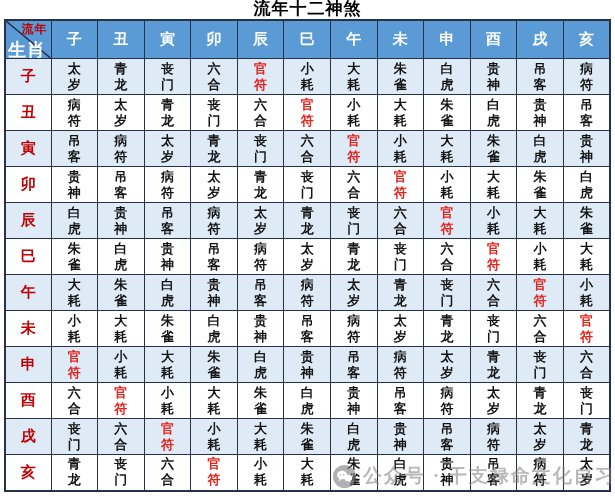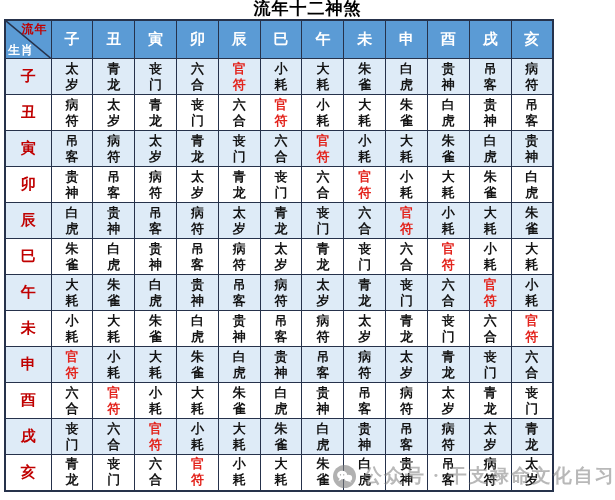--- a/index.html
+++ b/index.html
@@ -12,40 +12,40 @@
   html,body{margin:0;padding:0;}
   body{
     width:615px;height:500px;background:#fff;position:relative;overflow:hidden;
     font-family:"Liberation Serif","DejaVu Serif",serif;
   }
   .page-title{
     position:absolute;top:-3px;left:0;width:100%;margin:0;text-align:center;
     font-size:17px;font-weight:bold;color:#000;letter-spacing:1px;
   }
   table.spirits{
-    position:absolute;left:4px;top:19px;width:550px;
+    position:absolute;left:4px;top:19px;width:607px;
     border-collapse:collapse;table-layout:fixed;
     border:2px solid var(--border);
   }
   table.spirits th,table.spirits td{
     border:1px solid var(--border);padding:0;text-align:center;vertical-align:middle;
     overflow:hidden;
   }
   col.labelcol{width:46px;}
   thead th{
     background:var(--header-bg);color:#fff;font-size:15px;font-weight:bold;height:37px;
   }
   th.corner{position:relative;padding:0;}
   th.corner svg{position:absolute;inset:0;width:100%;height:100%;}
   th.corner .corner-tr{
     position:absolute;top:1px;right:3px;font-size:12px;color:var(--label-red);
     letter-spacing:1px;line-height:14px;
   }
   th.corner .corner-bl{
-    position:absolute;bottom:1px;left:2px;font-size:12px;color:#fff;
+    position:absolute;bottom:1px;left:2px;font-size:18px;color:#fff;
     letter-spacing:1px;line-height:14px;
   }
   tbody tr{height:36px;}
   tbody tr.stripe{background:var(--stripe-bg);}
   td.rowlabel{color:var(--label-red);font-size:15px;font-weight:bold;}
   td.cell{font-size:13px;font-weight:bold;color:#141414;line-height:16px;}
   td.cell.hl{color:var(--hl-red);}
   .watermark{
     position:absolute;left:333px;top:463px;height:26px;
     display:flex;align-items:center;gap:7px;pointer-events:none;

